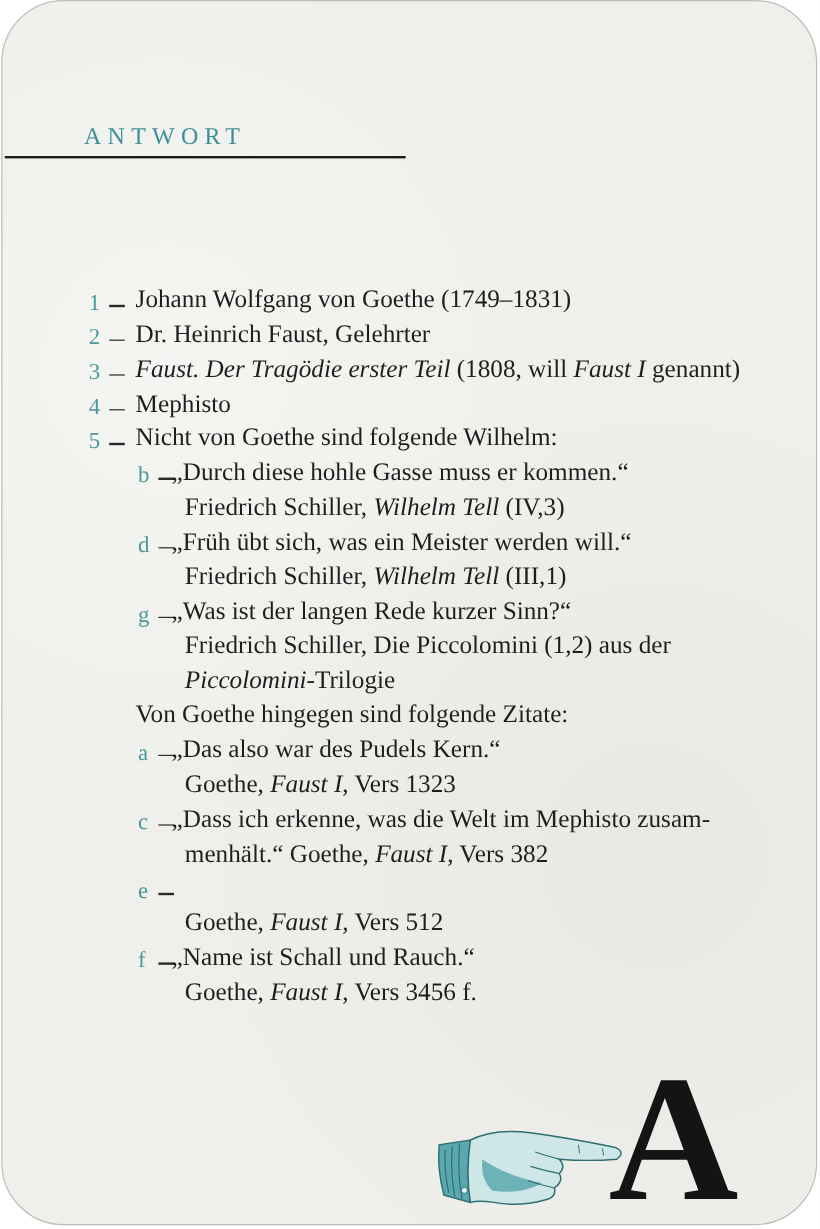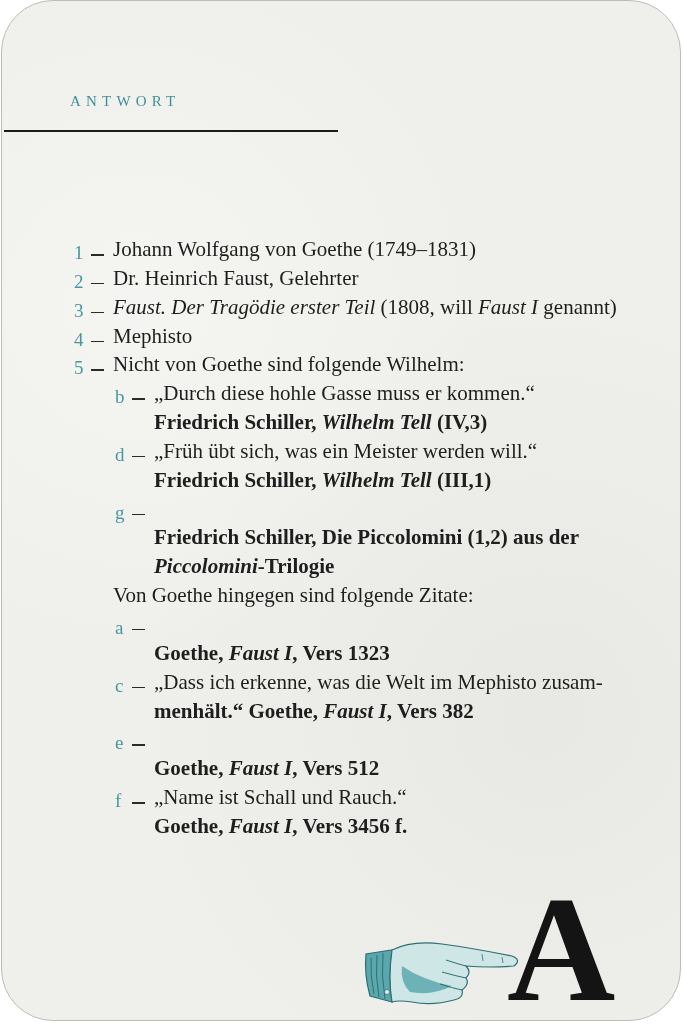--- a/index.html
+++ b/index.html
@@ -8,45 +8,45 @@
     position:absolute; left:1px; top:0px; width:680px; height:1021px;
     background:#efefeb;
     background-image:
       radial-gradient(circle at 20% 30%, rgba(255,255,255,0.35) 0, rgba(255,255,255,0) 40%),
       radial-gradient(circle at 80% 70%, rgba(200,200,195,0.18) 0, rgba(200,200,195,0) 45%);
     border:1px solid #bdbdb8;
     border-radius:52px;
     box-sizing:border-box;
   }
   .heading {
-    position:absolute; left:68px; top:90px;
+    position:absolute; left:68px; top:103px;
     font-family:"Liberation Serif","DejaVu Serif",serif;
-    font-size:15px; letter-spacing:5.2px; color:#3f8f96;
+    font-size:20px; letter-spacing:5.2px; color:#3f8f96;
     line-height:20px;
   }
   .rule {
     position:absolute; left:2px; top:129px; width:334px; height:2px; background:#1c1c1c;
   }
   .content {
     position:absolute; left:0; top:234px; width:683px;
     font-family:"Liberation Serif","DejaVu Serif",serif;
     font-size:21px; color:#1e1e1e;
   }
   .line { position:relative; height:28.85px; line-height:28.85px; white-space:nowrap; }
   .num {
     position:absolute; left:72px; top:4px; color:#4a979d; font-size:19px;
   }
   .dash {
     position:absolute; left:89px; top:19px; width:13px; height:1.5px; background:#2a2a2a;
   }
   .txt { position:absolute; left:111px; top:0; }
   .sub .num { left:113px; }
   .sub .dash { left:130px; }
-  .sub .txt { left:152px; }
-  .cont .txt { left:152px;font-weight:bold; }
+  .sub .txt { left:141px; }
+  .cont .txt { left:152px; }
   .plain .txt { left:111px; }
   i { font-style:italic; }
   .hand { position:absolute; left:360px; top:935px; width:160px; height:72px; }
   .bigA {
     position:absolute; left:505px; top:883px;
     font-family:"Liberation Serif","DejaVu Serif",serif;
     font-size:150px; line-height:130px; color:#141414; font-weight:bold;
   }
 </style>
 </head>
@@ -102,35 +102,37 @@
       <span class="dash"></span>
       <span class="txt">„Früh übt sich, was ein Meister werden will.“</span>
     </div>
     <div class="line cont">
       <span class="txt"><span>Friedrich Schiller, </span><i>Wilhelm Tell</i><span> (III,1)</span></span>
     </div>
 
     <div class="line sub">
       <span class="num">g</span>
       <span class="dash"></span>
+      <span class="txt">„Was ist der langen Rede kurzer Sinn?“</span>
     </div>
     <div class="line cont">
       <span class="txt">Friedrich Schiller, Die Piccolomini (1,2) aus der</span>
     </div>
     <div class="line cont">
       <span class="txt"><i>Piccolomini</i><span>-Trilogie</span></span>
     </div>
 
     <div class="line plain">
       <span class="txt">Von Goethe hingegen sind folgende Zitate:</span>
     </div>
 
     <div class="line sub">
       <span class="num">a</span>
       <span class="dash"></span>
+      <span class="txt">„Das also war des Pudels Kern.“</span>
     </div>
     <div class="line cont">
       <span class="txt"><span>Goethe, </span><i>Faust I</i><span>, Vers 1323</span></span>
     </div>
 
     <div class="line sub">
       <span class="num">c</span>
       <span class="dash"></span>
       <span class="txt">„Dass ich erkenne, was die Welt im Mephisto zusam-</span>
     </div>

